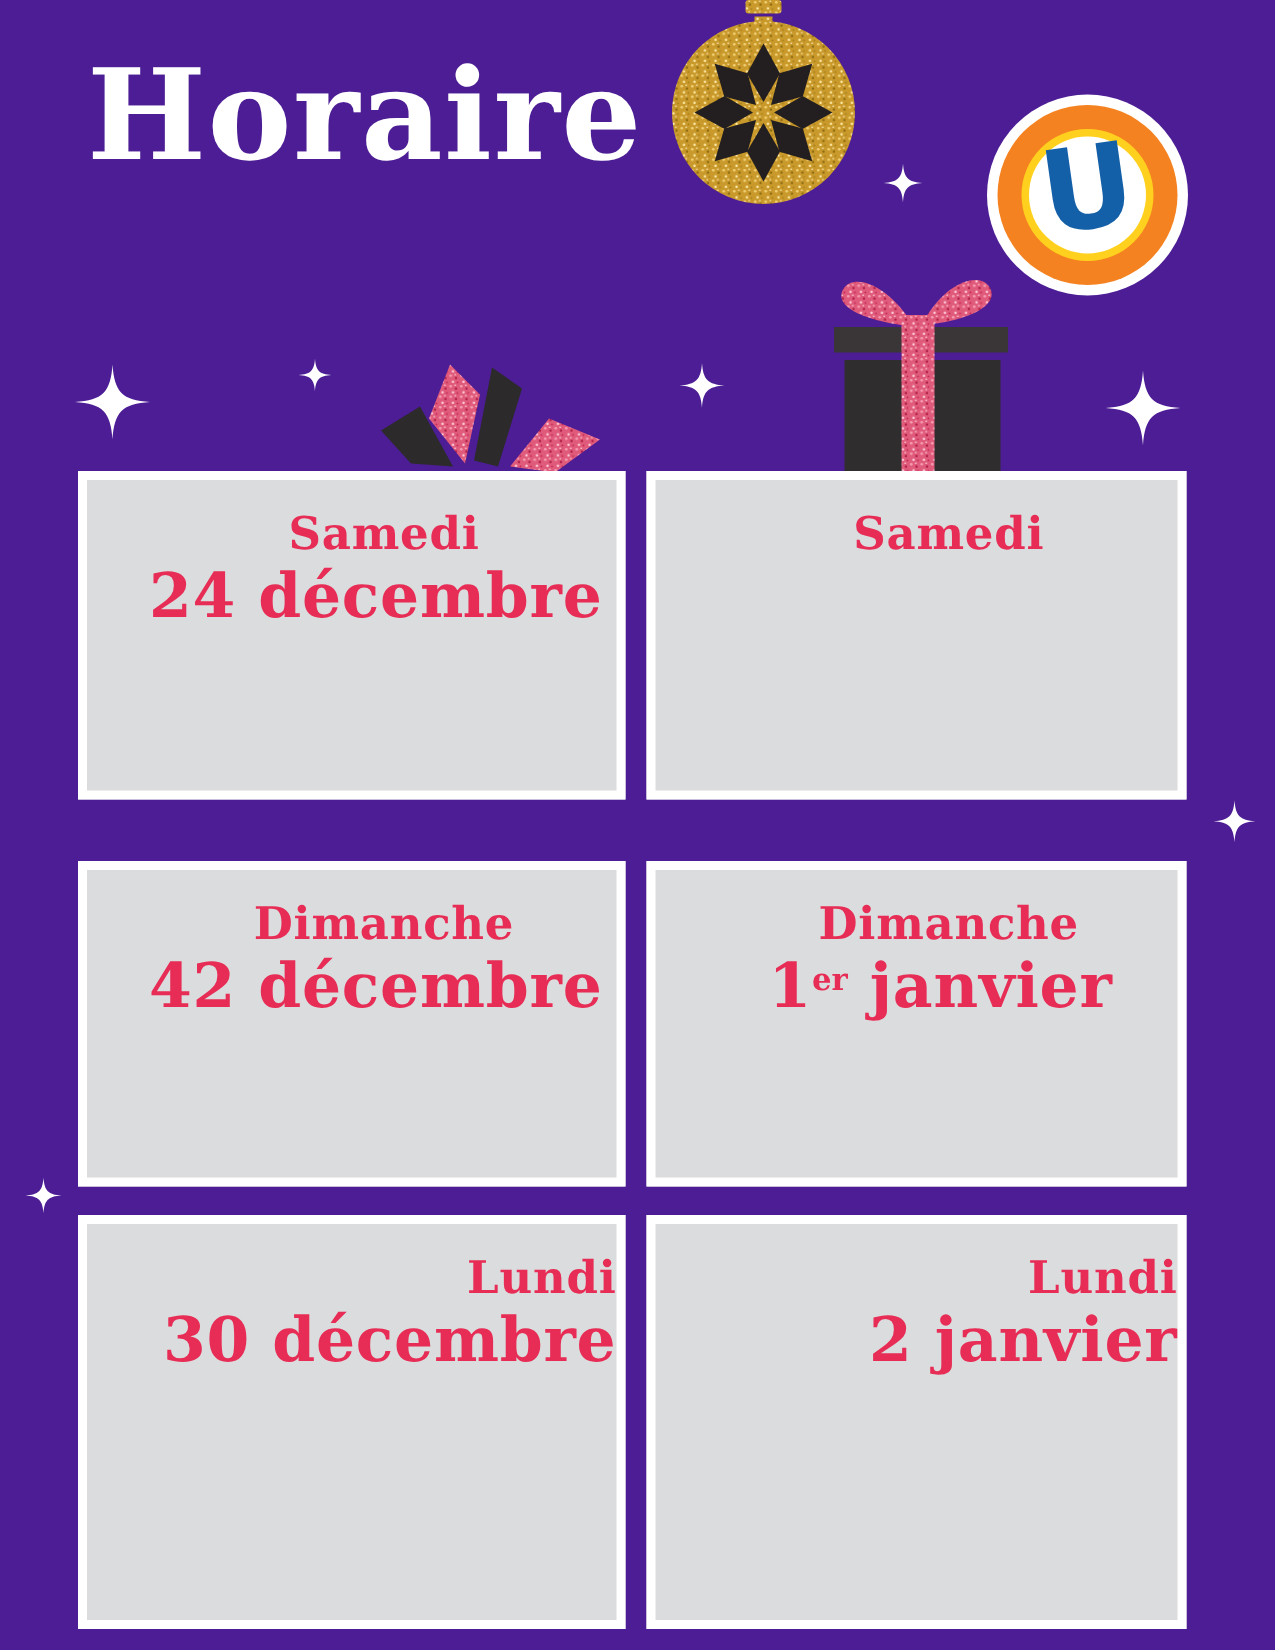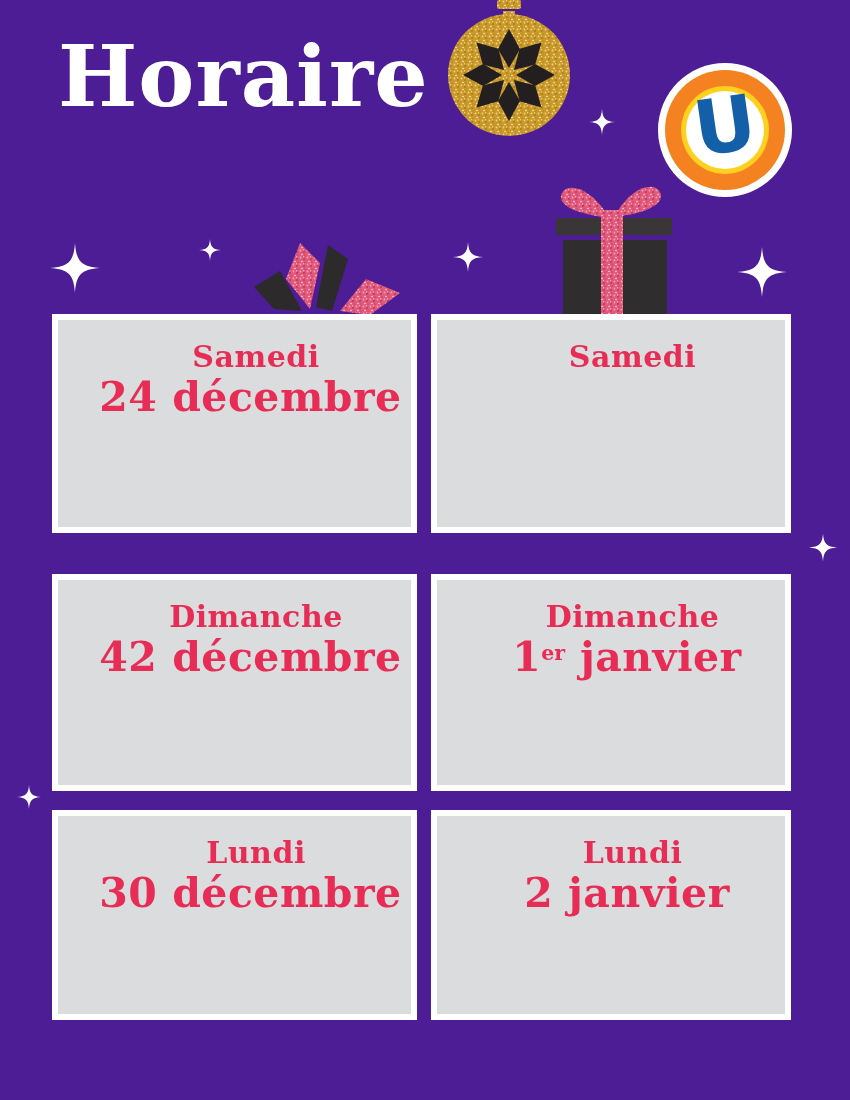--- a/index.html
+++ b/index.html
@@ -21,21 +21,21 @@
   .logo .u-letter{font-family:"DejaVu Sans", sans-serif;font-weight:bold;font-size:76px;color:#1460A8;
         transform:rotate(-8deg);line-height:1;position:relative;top:-4px;}
 
   
   .dec{position:absolute;}
 
   
   .card{position:absolute;background:#DBDCDE;border:6px solid #FFFFFF;box-sizing:border-box;text-align:center;}
   .c-r1{top:314px;height:219px;}
   .c-r2{top:561px;height:217px;margin-top:13px;}
-  .c-r3{top:810px;height:210px;}
+  .c-r3{top:810px;height:276px;text-align:right;}
   .c-c1{left:52px;width:365px;}
   .c-c2{left:431px;width:360px;}
   .card-day{margin-top:20px;color:#E72D55;font-weight:bold;font-size:30px;line-height:34px;letter-spacing:0.5px;padding-left:43px;}
   .card-date{color:#E72D55;font-weight:bold;font-size:41px;line-height:46px;letter-spacing:0.5px;padding-left:32px;}
   .card-date .sup{font-size:50%;position:relative;top:-0.55em;letter-spacing:0;}
 </style>
 </head>
 <body>
 
 <div class="poster">

